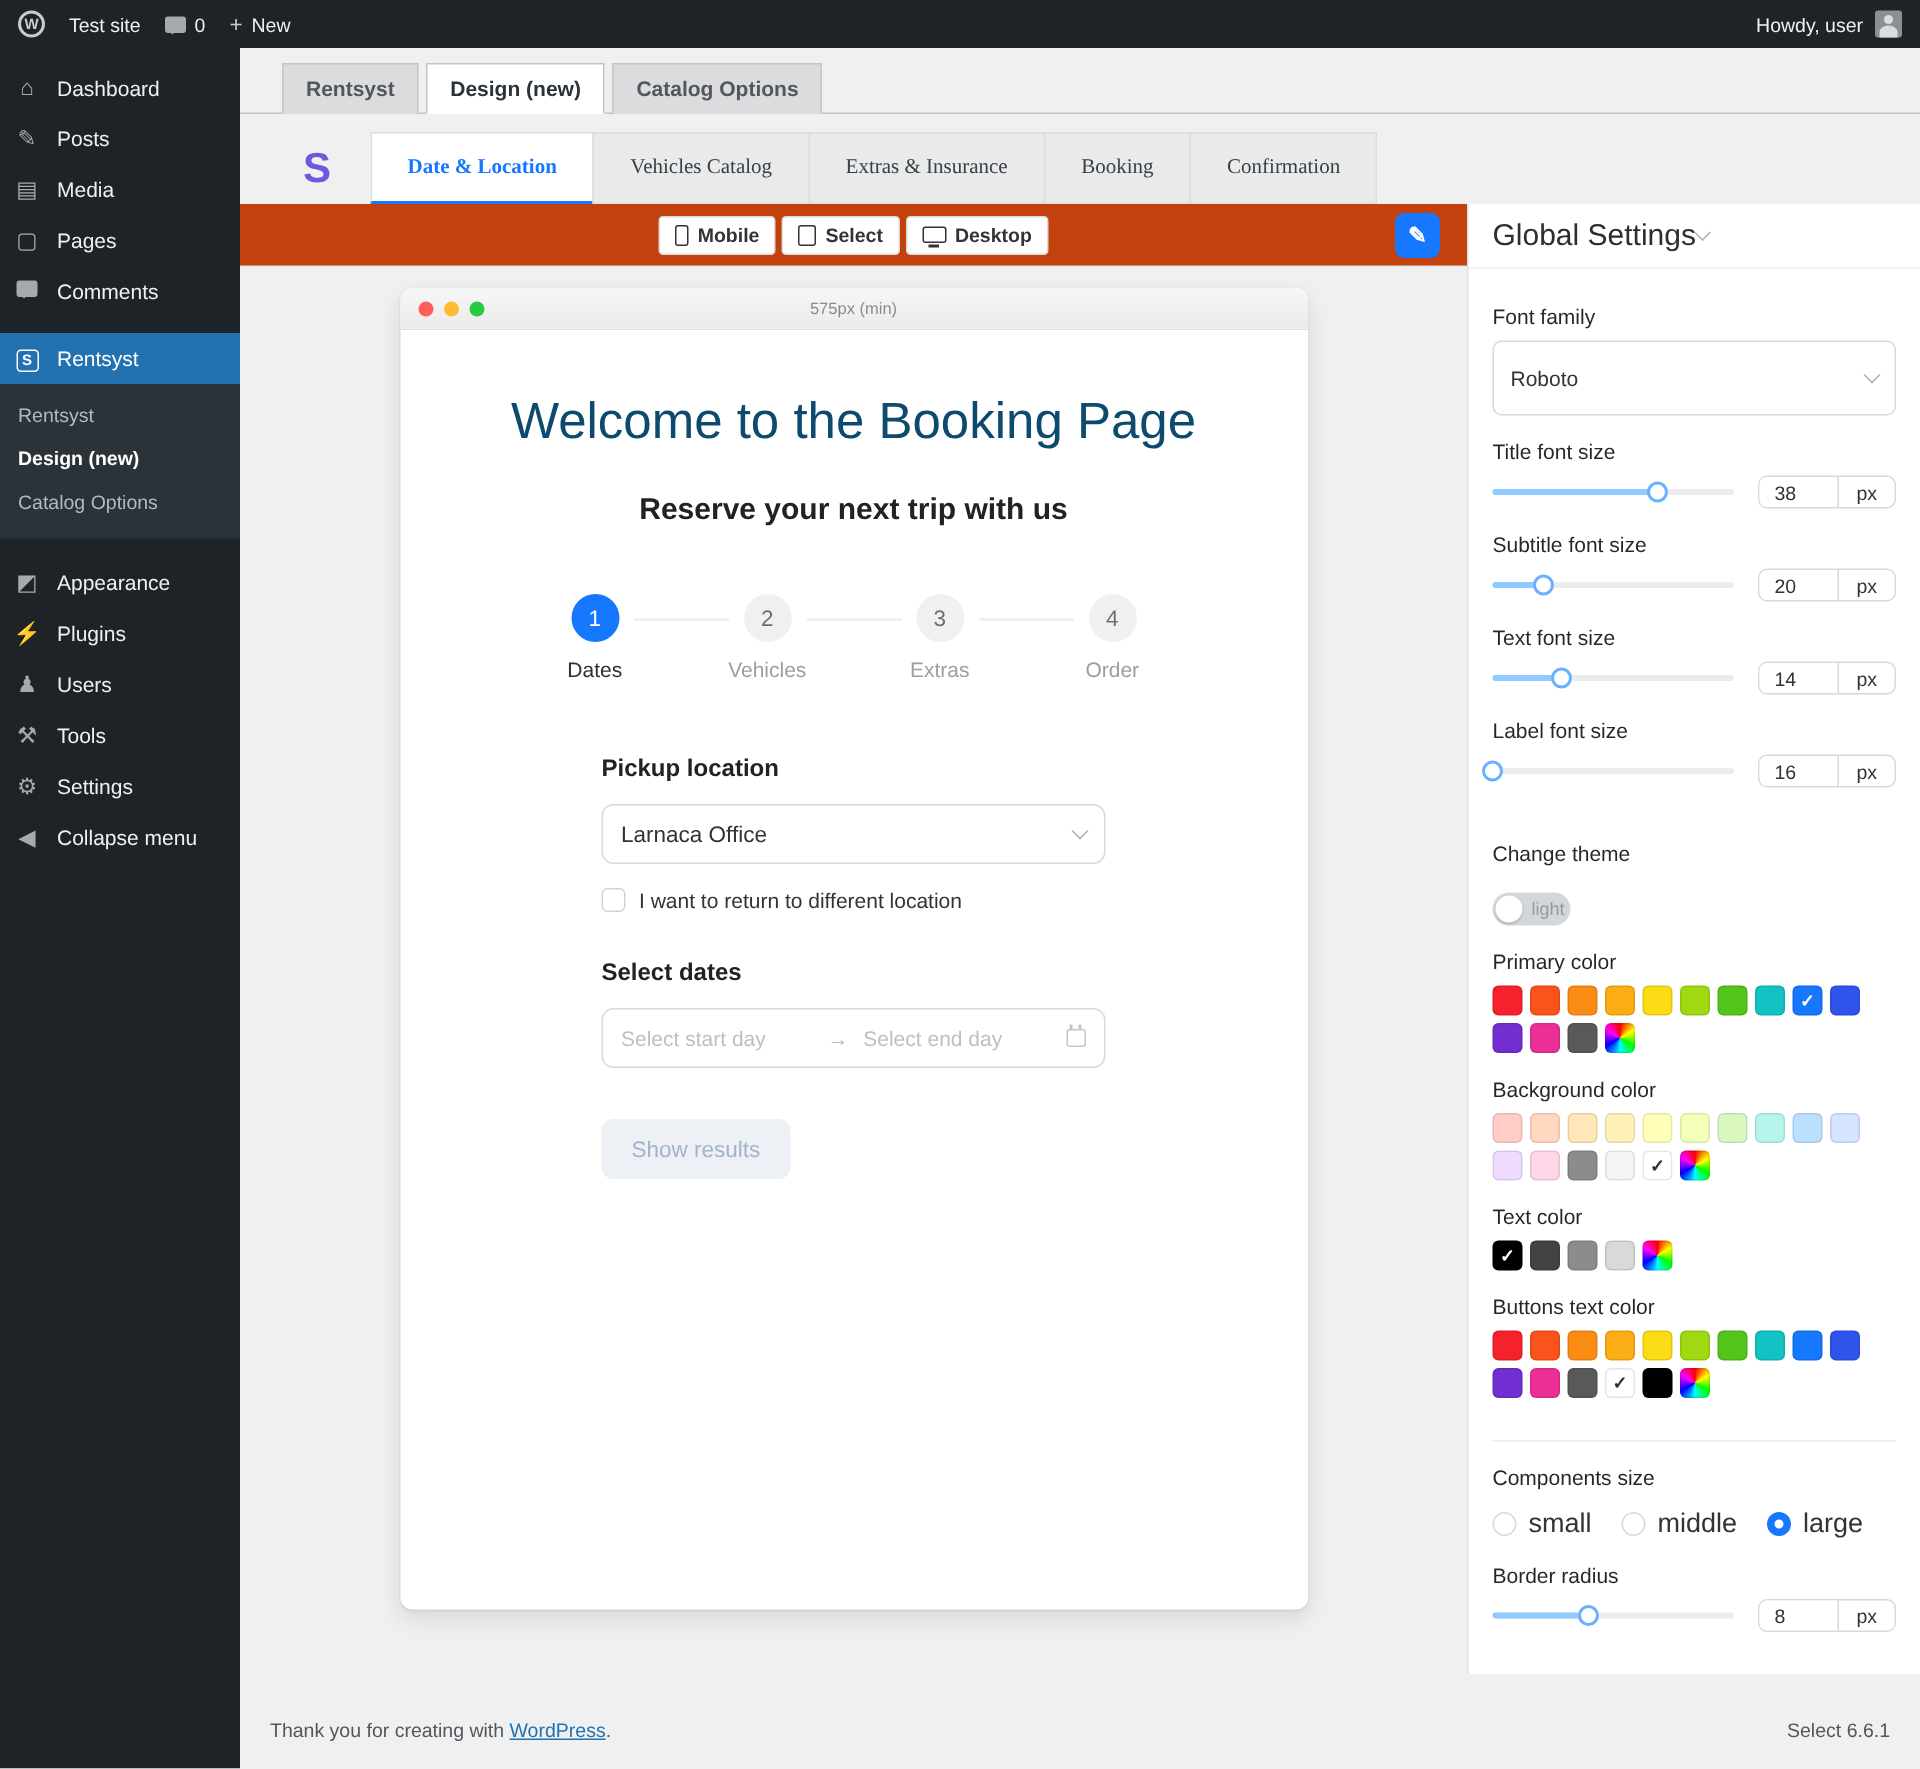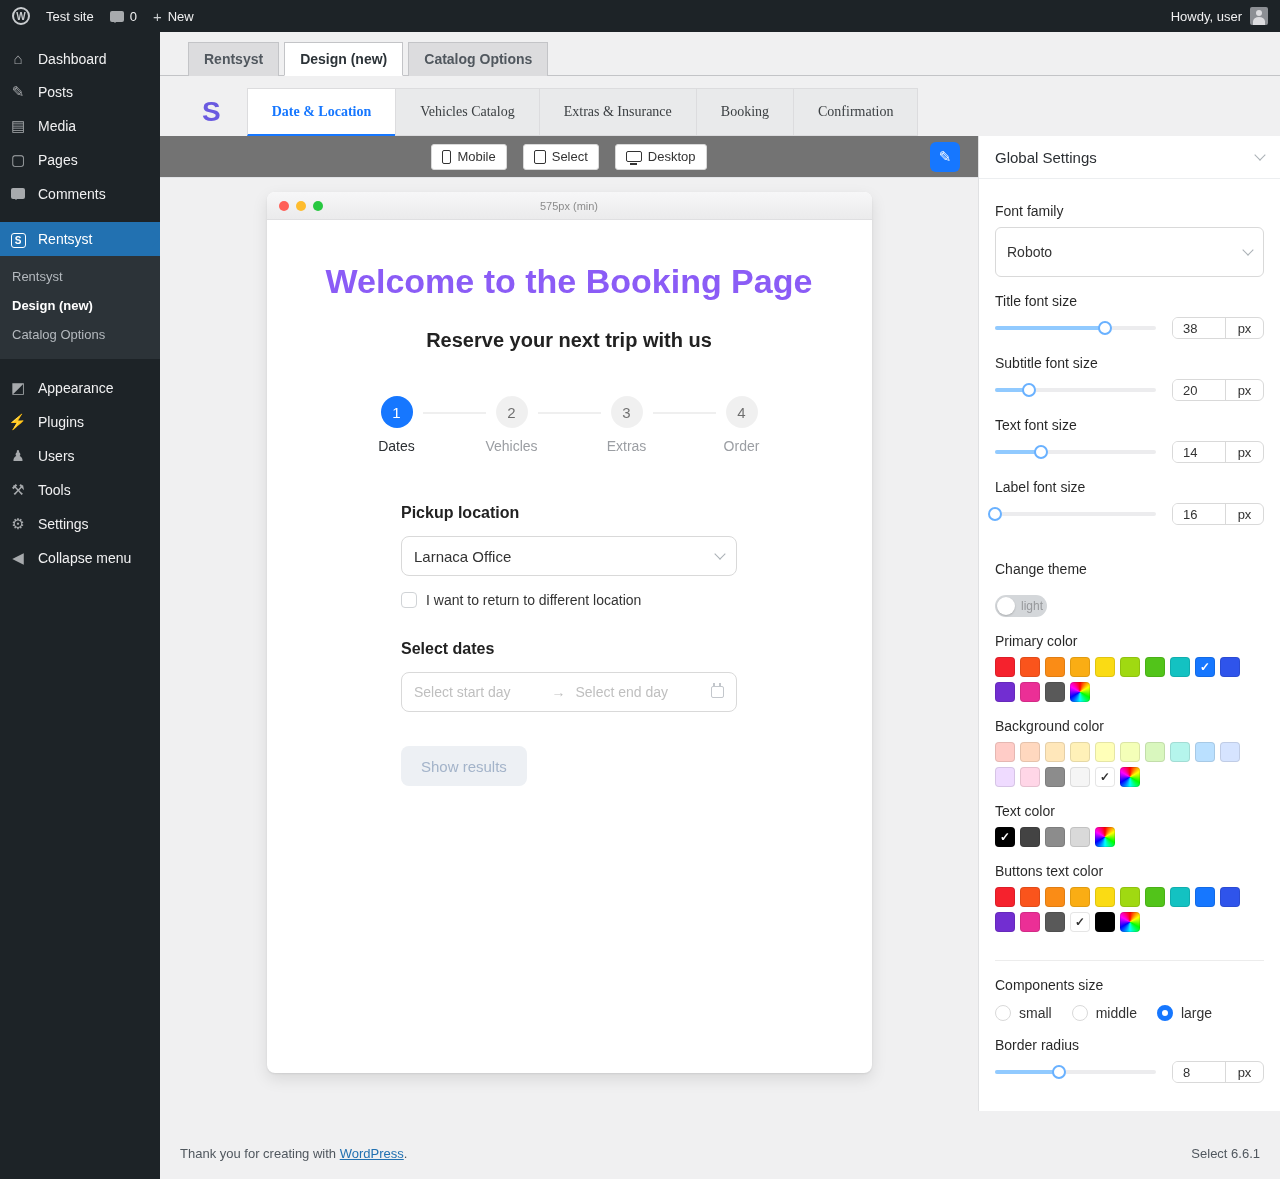--- a/index.html
+++ b/index.html
@@ -42,36 +42,36 @@
   .brand-s { align-self: center; margin: 0 26px 0 30px; font-size: 28px; font-weight: 800; color: #6a5ae0; }
   .btabs { display: flex; align-items: stretch; }
   .btab { display: flex; align-items: center; padding: 0 24px; font-size: 14px; color: #3c4043; background: #e9eaeb; border: 1px solid #dcdcde; margin-right: -1px; cursor: pointer; font-family: Liberation Serif, serif; }
   .btab.active { background: #fff; color: #1677ff; font-weight: 600; border-bottom: 2px solid #1677ff; }
   .toolbar-actions { margin-left: auto; display: flex; align-items: center; gap: 10px; padding-right: 6px; }
   .btn { height: 32px; padding: 0 16px; border-radius: 6px; font-size: 14px; display: inline-flex; align-items: center; cursor: pointer; border: 1px solid #d9d9d9; background: #fff; color: #333; }
   .btn-primary { background: #1677ff; border-color: #1677ff; color: #fff; }
 
   .workspace { display: flex; align-items: stretch; flex: 1; }
   .canvas { flex: 1; min-width: 0; display: flex; flex-direction: column; }
-  .device-bar { height: 42px; background: #737373; border-bottom: 1px solid #e2e4e7; display: flex; align-items: center; justify-content: center; gap: 16px; position: relative; }
+  .device-bar { height: 42px; background: #c2410c; border-bottom: 1px solid #e2e4e7; display: flex; align-items: center; justify-content: center; gap: 4px; position: relative; font-weight: bold; }
   .device-btn { height: 26px; padding: 0 10px; background: #fff; border: 1px solid #d9d9d9; border-radius: 3px; display: inline-flex; align-items: center; gap: 6px; font-size: 13px; color: #333; cursor: pointer; }
   .ic-phone { width: 9px; height: 14px; border: 1.5px solid #333; border-radius: 2px; }
   .ic-tablet { width: 12px; height: 14px; border: 1.5px solid #333; border-radius: 2px; }
   .ic-desktop { width: 16px; height: 11px; border: 1.5px solid #333; border-radius: 2px; position: relative; margin-bottom: 4px; top: 2px; }
   .ic-desktop::after { content: ""; position: absolute; bottom: -4px; left: 3px; width: 7px; height: 2px; background: #333; }
   .edit-btn { position: absolute; right: 18px; width: 30px; height: 30px; border-radius: 6px; background: #1677ff; color: #fff; display: flex; align-items: center; justify-content: center; font-size: 15px; cursor: pointer; }
 
   .preview-area { flex: 1; background: #f0f0f1; padding: 14px 0 40px; display: flex; justify-content: center; }
   .preview-card { width: 605px; height: 881px; background: #fff; border-radius: 8px; box-shadow: 0 1px 2px rgba(0,0,0,.08), 0 6px 16px rgba(0,0,0,.1); display: flex; flex-direction: column; }
   .mac-bar { height: 28px; background: linear-gradient(#f7f7f8, #ebebec); border-bottom: 1px solid #dfdfe1; border-radius: 8px 8px 0 0; display: flex; align-items: center; padding-left: 12px; gap: 7px; position: relative; }
   .dot { width: 10px; height: 10px; border-radius: 50%; }
   .dot-red { background: #ff5f57; } .dot-yellow { background: #febc2e; } .dot-green { background: #28c840; }
   .viewport-label { position: absolute; left: 0; right: 0; text-align: center; font-size: 11px; color: #8c8c8c; }
   .card-body { display: flex; flex-direction: column; align-items: center; padding-top: 42px; }
-  .bp-title { font-size: 34px; font-weight: bold; color: #8b5cf6; }
+  .bp-title { font-size: 34px; font-weight: normal; color: #0c4a6e; }
   .bp-subtitle { margin-top: 28px; font-size: 20px; font-weight: bold; color: #222; }
   .steps { display: flex; width: 460px; margin-top: 44px; }
   .step { flex: 1; display: flex; flex-direction: column; align-items: center; position: relative; }
   .step-circle { width: 32px; height: 32px; border-radius: 50%; background: rgba(0,0,0,0.06); color: rgba(0,0,0,0.55); display: flex; align-items: center; justify-content: center; font-size: 15px; }
   .step.active .step-circle { background: #1677ff; color: #fff; }
   .step-label { margin-top: 10px; font-size: 14px; color: #9b9ea3; }
   .step.active .step-label { color: #2b2f33; }
   .step:not(:last-child)::after { content: ""; position: absolute; top: 16px; left: calc(50% + 26px); width: calc(100% - 52px); height: 2px; background: #efefef; }
   .form-col { width: 336px; margin-top: 50px; display: flex; flex-direction: column; align-items: flex-start; }
   .form-label { font-size: 16px; font-weight: bold; color: #222; }
@@ -82,21 +82,21 @@
   .dates-label { margin-top: 32px; }
   .range-picker { margin-top: 14px; width: 100%; height: 40px; border: 1px solid #d9d9d9; border-radius: 8px; padding: 0 12px; display: flex; align-items: center; background: #fff; }
   .rp-input { flex: 1; font-size: 14px; color: #bfbfbf; }
   .rp-arrow { color: #bfbfbf; margin: 0 10px; font-size: 14px; }
   .ic-cal { width: 13px; height: 12px; border: 1.5px solid #c3c7cc; border-radius: 2px; position: relative; margin-left: 8px; }
   .ic-cal::before { content: ""; position: absolute; top: -4px; left: 1px; width: 2px; height: 3px; background: #c3c7cc; box-shadow: 6px 0 0 #c3c7cc; }
   .show-results { margin-top: 34px; height: 40px; padding: 0 20px; border-radius: 8px; background: #edf0f4; color: #a3b3c9; font-size: 15px; display: inline-flex; align-items: center; cursor: not-allowed; }
 
   
   .settings { width: 302px; flex-shrink: 0; background: #fff; border-left: 1px solid #e0e1e3; align-self: flex-start; padding-bottom: 28px; }
-  .settings-header { height: 43px; display: flex; align-items: center; justify-content: space-between; padding: 0 16px; border-bottom: 1px solid #eceef0; font-size: 15px; color: #2b2f33; }
+  .settings-header { height: 43px; display: flex; align-items: center; padding: 0 16px; border-bottom: 1px solid #eceef0; font-size: 20px; color: #2b2f33; }
   .settings-body { padding: 8px 16px 0; }
   .field-label { font-size: 14px; color: rgba(0,0,0,0.85); margin: 16px 0 8px; }
   .ant-select { height: 50px; border: 1px solid #d9d9d9; border-radius: 6px; padding: 0 11px; display: flex; align-items: center; justify-content: space-between; font-size: 14px; color: #333; cursor: pointer; }
   .slider-row { display: flex; align-items: center; gap: 16px; }
   .slider { flex: 1; height: 14px; position: relative; cursor: pointer; }
   .sl-rail { position: absolute; top: 5px; left: 0; right: 0; height: 4px; background: #ececee; border-radius: 2px; }
   .sl-track { position: absolute; top: 5px; left: 0; height: 4px; background: #91caff; border-radius: 2px; }
   .sl-thumb { position: absolute; top: 0; width: 14px; height: 14px; margin-left: -7px; background: #fff; border: 2.5px solid #69b1ff; border-radius: 50%; }
   .num-group { display: flex; border: 1px solid #d9d9d9; border-radius: 6px; overflow: hidden; height: 22px; background: #fff; justify-content: center; }
   .num-input { width: 52px; border: none; outline: none; padding: 0 10px; font-size: 13px; color: #333; font-family: "Liberation Sans", sans-serif; }
@@ -104,21 +104,21 @@
   .theme-section { margin-top: 36px; }
   .switch { margin-top: 10px; width: 52px; height: 22px; border-radius: 11px; background: #d4d7da; position: relative; cursor: pointer; display: inline-flex; align-items: center; }
   .switch-knob { position: absolute; left: 2px; top: 2px; width: 18px; height: 18px; border-radius: 50%; background: #fff; box-shadow: 0 1px 2px rgba(0,0,0,.2); }
   .switch-text { margin-left: 26px; font-size: 12px; color: #97999c; }
   .swatches { display: flex; flex-wrap: wrap; gap: 5px; max-width: 248px; }
   .swatch { width: 20px; height: 20px; border-radius: 4px; position: relative; box-shadow: inset 0 0 0 1px rgba(0,0,0,0.1); cursor: pointer; }
   .swatch .mark { position: absolute; inset: 0; display: flex; align-items: center; justify-content: center; font-size: 12px; font-weight: bold; }
   .mark.white { color: #fff; } .mark.dark { color: #333; }
   .divider { border-top: 1px solid #ececec; margin: 28px 0 4px; }
   .radio-row { display: flex; gap: 20px; margin-top: 12px; }
-  .radio-opt { display: flex; align-items: flex-end; gap: 8px; font-size: 14px; color: #333; cursor: pointer; }
+  .radio-opt { display: flex; align-items: center; gap: 8px; font-size: 18px; color: #333; cursor: pointer; }
   .radio { width: 16px; height: 16px; border: 1px solid #d9d9d9; border-radius: 50%; background: #fff; flex-shrink: 0; }
   .radio.sel { border: 5px solid #1677ff; }
 
   
   .footer { display: flex; justify-content: space-between; align-items: center; padding: 16px 20px 18px; font-size: 13px; color: #50575e; }
   .footer a { color: #2271b1; }
 </style>
 </head>
 <body>
 

